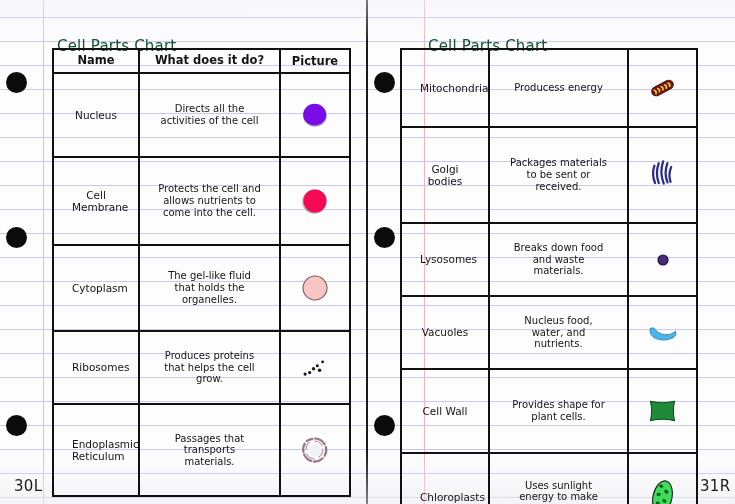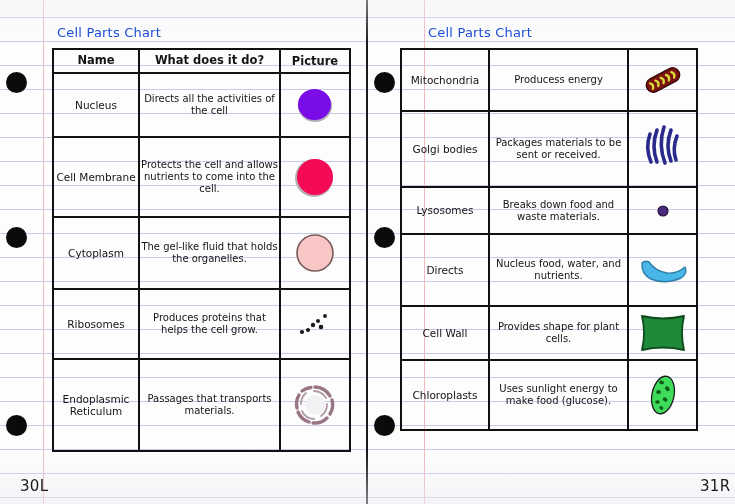--- a/index.html
+++ b/index.html
@@ -50,40 +50,40 @@
     position:absolute;
     width:21px;height:21px;border-radius:50%;
     background:#0b0b0b;
   }
   
   .page-label{
     position:absolute;
     font-family:"DejaVu Sans", sans-serif;
     font-size:15px;color:#1b1b1b;letter-spacing:.3px;
   }
-  .page-label.l{left:20px;top:477px;}
+  .page-label.l{left:14px;top:477px;}
   .page-label.r{left:700px;top:477px;}
 
   
   .chart-title{
     position:absolute;
     font-family:"DejaVu Sans", sans-serif;
-    font-size:13px;color:#1d4ed8;letter-spacing:.2px;
+    font-size:15px;color:#14532d;letter-spacing:.2px;margin-top:12px;
   }
 
   
   .tbl{
     position:absolute;
     border-collapse:collapse;
     table-layout:fixed;
     background:transparent;
   }
   .tbl td,.tbl th{
     border:2px solid #111;
-    padding:0;
+    padding:18px;
     vertical-align:middle;
     background:transparent;
   }
   .c-name{
     text-align:center;
     font-size:10.5px;
     color:#141414;
     line-height:1.18;
     padding:2px 2px;
     font-family:"DejaVu Sans", sans-serif;
@@ -291,21 +291,21 @@
         <td class="c-pic">
           <div class="pic-wrap">
             <svg class="shape" width="24" height="24" viewBox="0 0 24 24">
               <circle cx="12" cy="12" r="5" fill="#4a2a7a" stroke="#241140" stroke-width="1.2"></circle>
             </svg>
           </div>
         </td>
       </tr>
 
       <tr style="height:72px">
-        <td class="c-name">Directs</td>
+        <td class="c-name">Vacuoles</td>
         <td class="c-desc">Nucleus food, water, and nutrients.</td>
         <td class="c-pic">
           <div class="pic-wrap">
             <svg class="shape" width="52" height="34" viewBox="0 0 52 34">
               <path d="M5 10 q3 -3 7 -1 q6 9 18 11 q10 1 18 -6 q3 6 -4 11 q-16 7 -30 1 q-10 -5 -9 -16 z" fill="#49b6e8" stroke="#2e7ea6" stroke-width="1.4" stroke-linejoin="round"></path>
             </svg>
           </div>
         </td>
       </tr>
 

